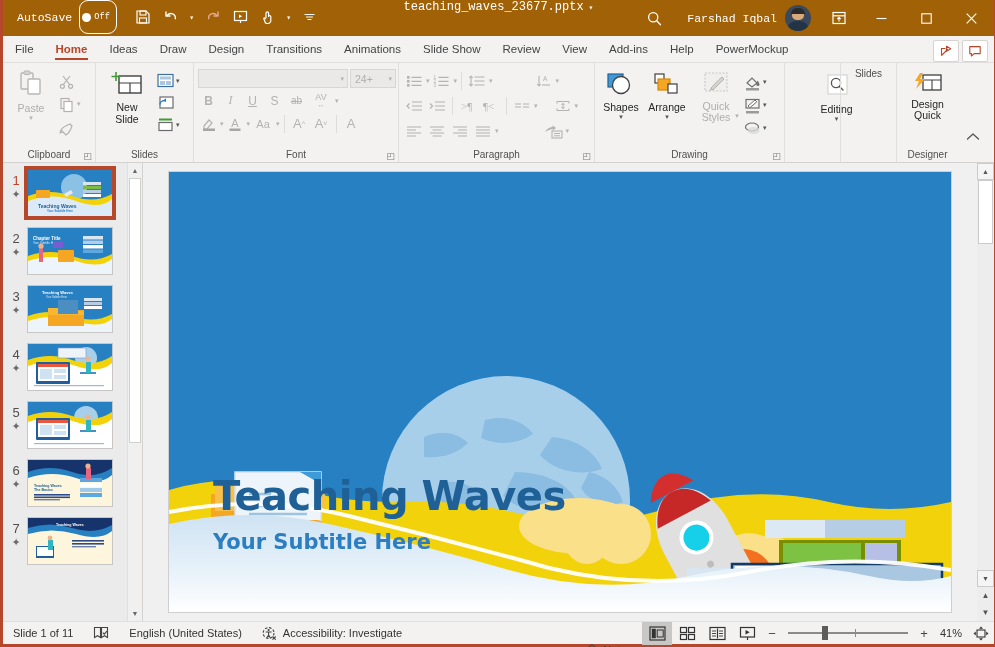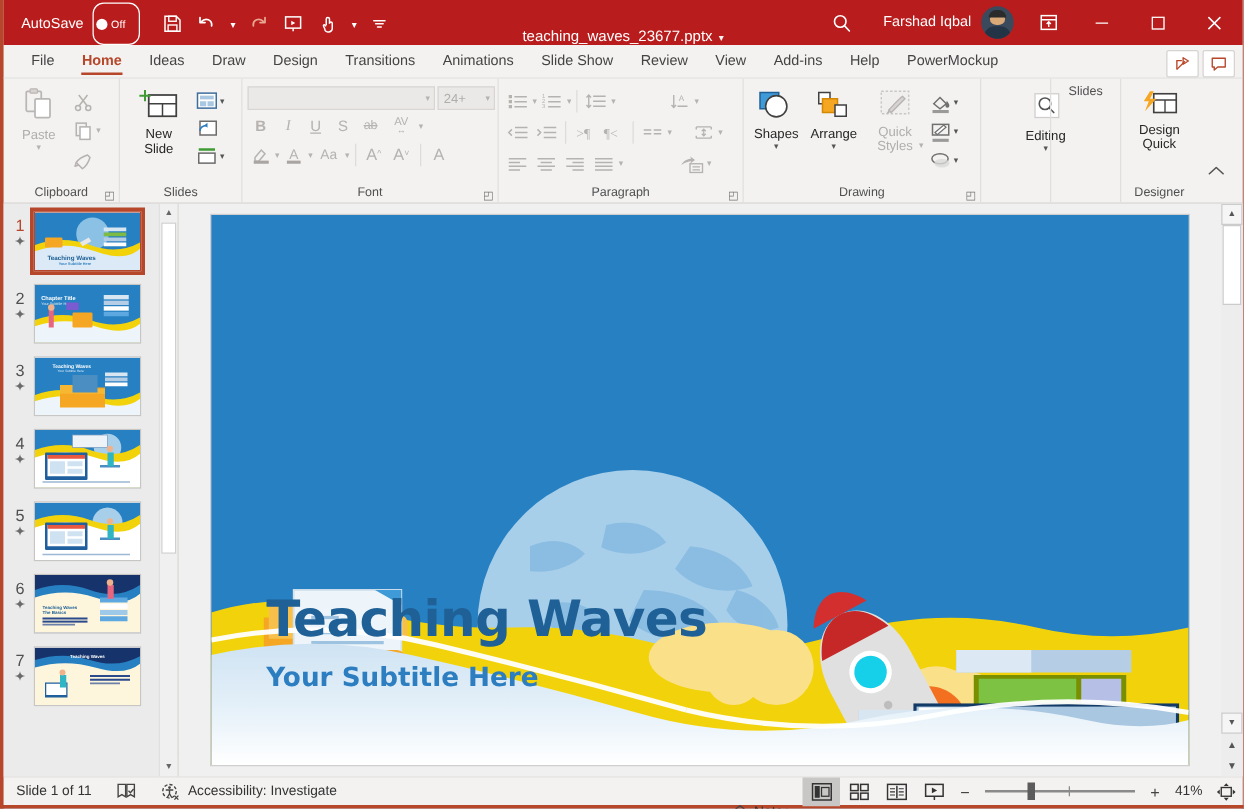--- a/index.html
+++ b/index.html
@@ -9,22 +9,22 @@
     font-size: 11px;
     color: #262626;
     background:#f3f2f1;
     -webkit-font-smoothing: antialiased;
   }
   .app { width:995px; height:647px; display:flex; flex-direction:column;
          border-left:3px solid #b7472a; border-right:1px solid #b7472a;
          border-bottom:3px solid #b7472a; position:relative; }
 
   
-  .titlebar { height:36px; background:#b91c1c; color:#fff; display:flex;
-              align-items:flex-end; flex:0 0 36px; position:relative; }
+  .titlebar { height:36px; background:#a16207; color:#fff; display:flex;
+              align-items:flex-start; flex:0 0 36px; position:relative;font-family:Liberation Mono, monospace; }
   .tb-left { display:flex; align-items:center; gap:0px; padding-left:14px; }
   .autosave-label { font-size:11.5px; color:#fff; margin-right:7px; }
   .toggle { width:38px; height:16px; border-radius:9px; border:1.3px solid #fff;
             display:flex; align-items:center; padding:16px 2px; gap:3px; }
   .toggle .knob { width:9px; height:9px; border-radius:50%; background:#fff; }
   .toggle .tg-txt { font-size:8.5px; color:#fff; letter-spacing:0.2px; }
   .qat { display:flex; align-items:center; gap:0; margin-left:12px; }
   .qat-btn { width:28px; height:26px; display:flex; align-items:center;
              justify-content:center; border-radius:2px; }
   .qat-caret { width:13px; height:26px; display:flex; align-items:center;
@@ -49,21 +49,21 @@
   .wbtn { width:45px; height:36px; display:flex; align-items:center; justify-content:center; }
 
   
   .tabbar { height:27px; background:#f3f2f1; display:flex; align-items:flex-end;
             flex:0 0 27px; border-bottom:1px solid #e1dfdd; }
   .tab { height:27px; padding:0 11px; display:flex; align-items:center;
          font-size:11.5px; color:#444; position:relative; white-space:nowrap; }
   .tab.active { color:#b7472a; font-weight:bold; }
   .tab.active:after { content:""; position:absolute; left:10px; right:10px;
                       bottom:2px; height:2.4px; background:#b7472a; }
-  .tab:first-child { padding-left:22px; }
+  .tab:first-child { padding-left:12px; }
   .tabbar-right { margin-left:auto; display:flex; align-items:center; gap:3px; padding-right:6px; }
   .tab-iconbtn { width:26px; height:22px; border:1px solid #d6d3d1; border-radius:2px;
                  background:#fff; display:flex; align-items:center; justify-content:center; }
 
   
   .ribbon { height:100px; background:#f3f2f1; display:flex; flex:0 0 100px;
             border-bottom:1px solid #d4d2d0; position:relative; }
   .group { display:flex; flex-direction:column; height:100%; position:relative;
            padding:3px 4px 0 4px; }
   .group + .group { border-left:1px solid #e1dfdd; }
@@ -981,20 +981,23 @@
       <span>Slide 1 of 11</span>
     </div>
     <div class="st-item">
       <svg width="16" height="14" viewBox="0 0 16 14">
           <path d="M1.5 1.5h6v10l-3-1.8-3 1.8z" fill="none" stroke="#444" stroke-width="1.1"></path>
           <path d="M8.5 1.5h6v10l-3-1.8-3 1.8z" fill="none" stroke="#444" stroke-width="1.1"></path>
           <path d="M9.8 6.6l1.5 1.6 2.6-3" fill="none" stroke="#444" stroke-width="1.1"></path>
         </svg>
     </div>
     <div class="st-item">
+      <span>English (United States)</span>
+    </div>
+    <div class="st-item">
       <svg width="15" height="15" viewBox="0 0 15 15">
           <circle cx="6.6" cy="7" r="5.4" fill="none" stroke="#444" stroke-width="1.1" stroke-dasharray="2.6 1.6"></circle>
           <circle cx="6.6" cy="4" r="1.1" fill="#444"></circle>
           <path d="M3.6 6h6M6.6 6v3M4.8 12l1.8-3 1.8 3" stroke="#444" stroke-width="1.1" fill="none"></path>
           <path d="M10.5 10.5l3.2 3.2M13.7 10.5l-3.2 3.2" stroke="#444" stroke-width="1.1"></path>
         </svg>
       <span>Accessibility: Investigate</span>
     </div>
 
     <div class="st-right">

